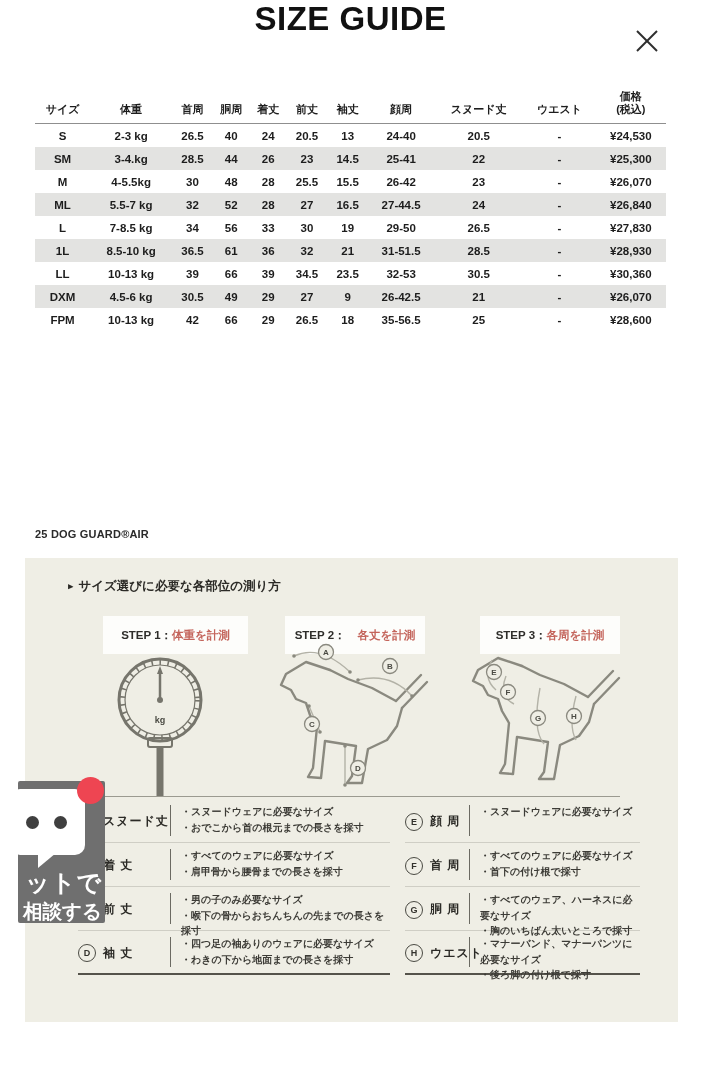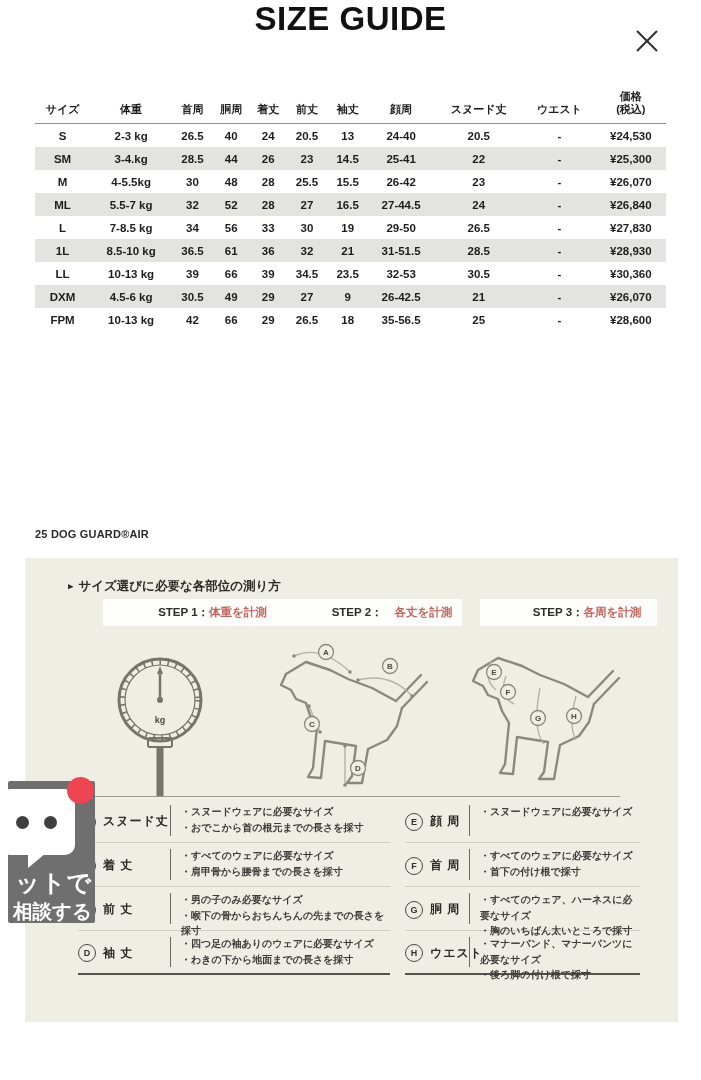--- a/index.html
+++ b/index.html
@@ -15,21 +15,21 @@
   .size-table th{font-size:11px;font-weight:700;padding:2px 1px 8px;vertical-align:bottom;line-height:1.15;}
   .size-table td{font-size:11.5px;font-weight:700;height:23px;padding:0 2px;}
   .size-table tr.stripe{background:#e3e3e1;}
 
   .product-note{position:absolute;left:35px;top:492px;font-size:11px;font-weight:700;color:#2a2a2a;letter-spacing:.2px;margin-top:36px;}
 
   
   .panel{position:absolute;left:25px;top:558px;width:653px;height:464px;background:#efeee5;}
   .panel-heading{position:absolute;left:43px;top:20px;font-size:12.5px;font-weight:700;color:#2b2a26;font-family:Liberation Mono, monospace;}
   .panel-heading .marker{font-size:9px;margin-right:5px;vertical-align:1px;}
-  .step-box{position:absolute;top:41px;height:27px;background:#fdfdfb;display:flex;align-items:center;justify-content:center;font-size:11.5px;font-weight:700;color:#2e2d2a;padding-left:37px;}
+  .step-box{position:absolute;top:58px;height:38px;background:#fdfdfb;display:flex;align-items:center;justify-content:center;font-size:11.5px;font-weight:700;color:#2e2d2a;}
   .step-box .step-red{color:#c4655c;}
   .step-1{left:78px;width:145px;}
   .step-2{left:260px;width:140px;gap:12px;}
   .step-3{left:455px;width:140px;}
 
   .diag{position:absolute;}
   .diag-scale{left:85px;top:92px;}
   .diag-dog1{left:235px;top:84px;}
   .diag-dog2{left:427px;top:80px;}
   .diag svg text{font-family:"Liberation Sans","DejaVu Sans",sans-serif;font-weight:700;fill:#4a4a43;}
@@ -43,21 +43,21 @@
   .m-col .m-row:last-child{border-bottom:2px solid #55534b;}
   .m-label{display:flex;align-items:center;gap:7px;flex:0 0 auto;padding-top:2px;}
   .m-col-left .m-label{width:92px;}
   .m-col-right .m-label{width:64px;}
   .m-letter{width:16px;height:16px;border:1.2px solid #4a4a43;border-radius:50%;display:flex;align-items:center;justify-content:center;font-size:9px;font-weight:700;color:#33322d;flex:0 0 auto;}
   .m-name{font-size:12px;font-weight:700;color:#2b2a26;letter-spacing:1px;white-space:nowrap;}
   .m-divider{border-left:1px solid #6b6a62;margin:6px 0;}
   .m-desc{padding:5px 0 0 10px;font-size:10px;font-weight:600;color:#3c3b36;line-height:1.55;}
 
   
-  .chat-widget{position:absolute;left:8px;top:781px;width:87px;height:142px;background:#6f6f6f;border-radius:2px;z-index:20;cursor:pointer;}
+  .chat-widget{position:absolute;left:18px;top:781px;width:87px;height:142px;background:#6f6f6f;border-radius:2px;z-index:20;cursor:pointer;}
   .chat-bubble{position:absolute;left:-8px;top:8px;width:75px;height:66px;background:#fff;border-radius:10px;}
   .chat-bubble .eye{position:absolute;top:27px;width:13px;height:13px;border-radius:50%;background:#3f3f3f;}
   .eye-left{left:16px;}
   .eye-right{left:44px;}
   .chat-tail{position:absolute;left:20px;top:72px;width:0;height:0;border-left:18px solid #fff;border-bottom:15px solid transparent;}
   .chat-dot{position:absolute;left:59px;top:-4px;width:27px;height:27px;border-radius:50%;background:#ee4552;}
   .chat-text{position:absolute;left:0;right:3px;text-align:right;color:#fff;font-weight:700;}
   .chat-line1{top:86px;font-size:24px;letter-spacing:1px;}
   .chat-line2{top:117px;font-size:19.5px;}
 </style>

